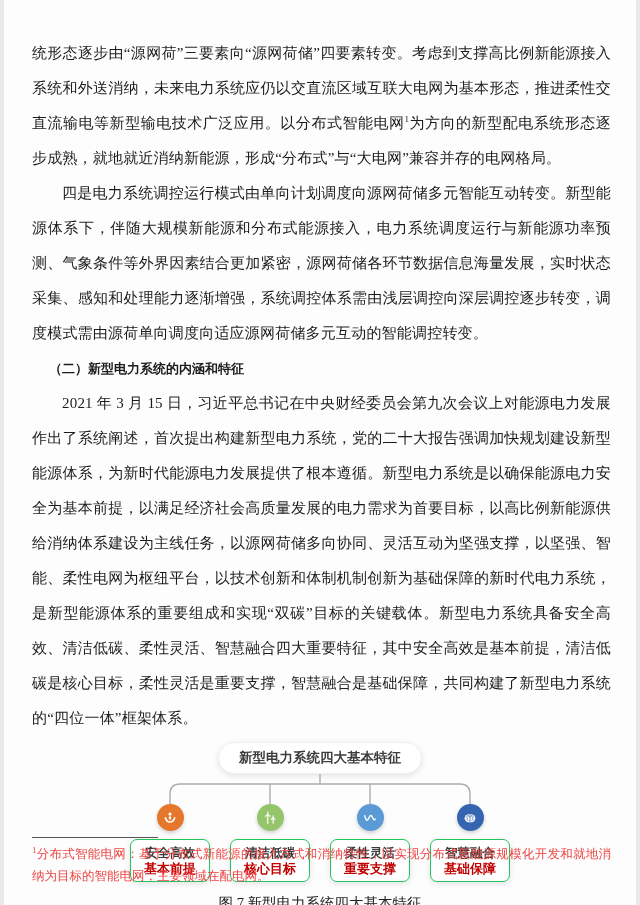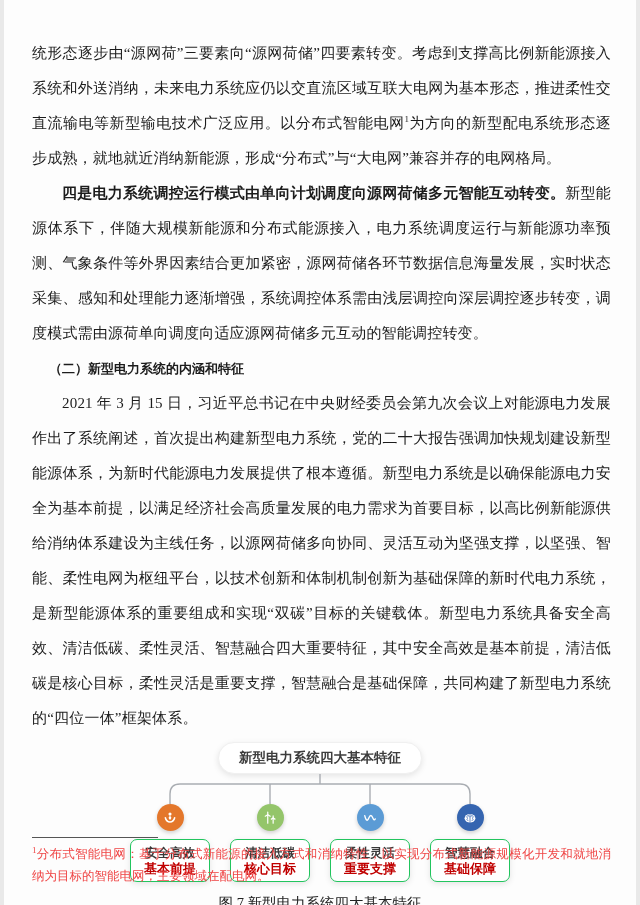--- a/index.html
+++ b/index.html
@@ -14,21 +14,21 @@
   }
   .text-block { padding:36px 25px 0 28px; }
   .para {
     margin:0;
     font-size:15px;
     line-height:35px;
     text-align:justify;
     letter-spacing:0.2px;
   }
   .indent2 { text-indent:2em; }
-  .lead-bold { font-weight:bold; }
+  .lead-bold { font-weight:normal; }
   .section-heading {
     margin:0;
     font-size:13px;
     line-height:35px;
     font-weight:bold;
     text-indent:1.3em;
   }
   sup.note-ref { font-size:9px; line-height:0; }
 
   

